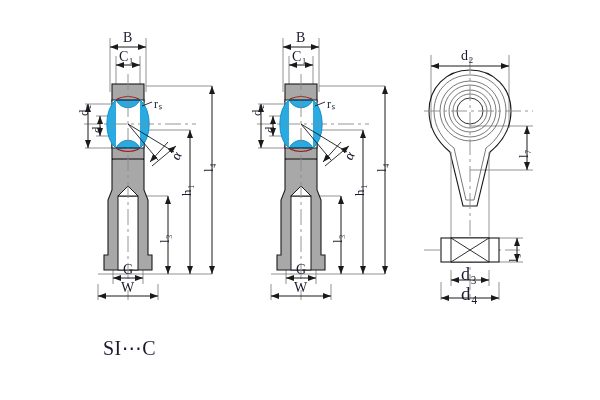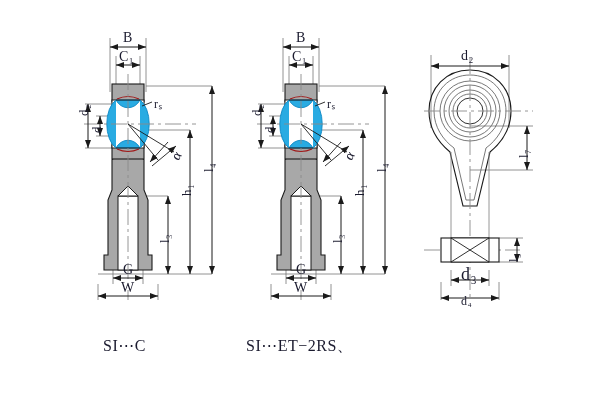--- a/index.html
+++ b/index.html
@@ -314,18 +314,17 @@
 <div class="capline" style="left:374px;top:172px;font-size:13px;transform:rotate(-90deg);transform-origin:left top;">l₄</div>
 <div class="capline" style="left:352px;top:196px;font-size:13px;transform:rotate(-90deg);transform-origin:left top;">h₁</div>
 <div class="capline" style="left:330px;top:243px;font-size:13px;transform:rotate(-90deg);transform-origin:left top;">l₃</div>
 <div class="capline" style="left:296px;top:262px;font-size:14px;">G</div>
 <div class="capline" style="left:294px;top:280px;font-size:14px;">W</div>
 
 <div class="capline" style="left:461px;top:48px;font-size:14px;">d₂</div>
 <div class="capline" style="left:516px;top:158px;font-size:13px;transform:rotate(-90deg);transform-origin:left top;">l₇</div>
 <div class="capline" style="left:506px;top:262px;font-size:13px;transform:rotate(-90deg);transform-origin:left top;">l₅</div>
 <div class="capline" style="left:461px;top:264px;font-size:18px;">d₃</div>
-<div class="capline" style="left:461px;top:294px;font-size:12px;">d₄</div>
-
-<div class="capline" style="left:103px;top:336px;font-size:16px;">SI⋯C</div>
-<div class="capline" style="left:246px;top:336px;font-size:16px;">SI⋯ET−2RS、</div>
+<div class="capline" style="left:461px;top:283px;font-size:19px;">d₄</div>
+
+<div class="capline" style="left:103px;top:336px;font-size:20px;">SI⋯C</div>
 
 </div>
 
 </body></html>

